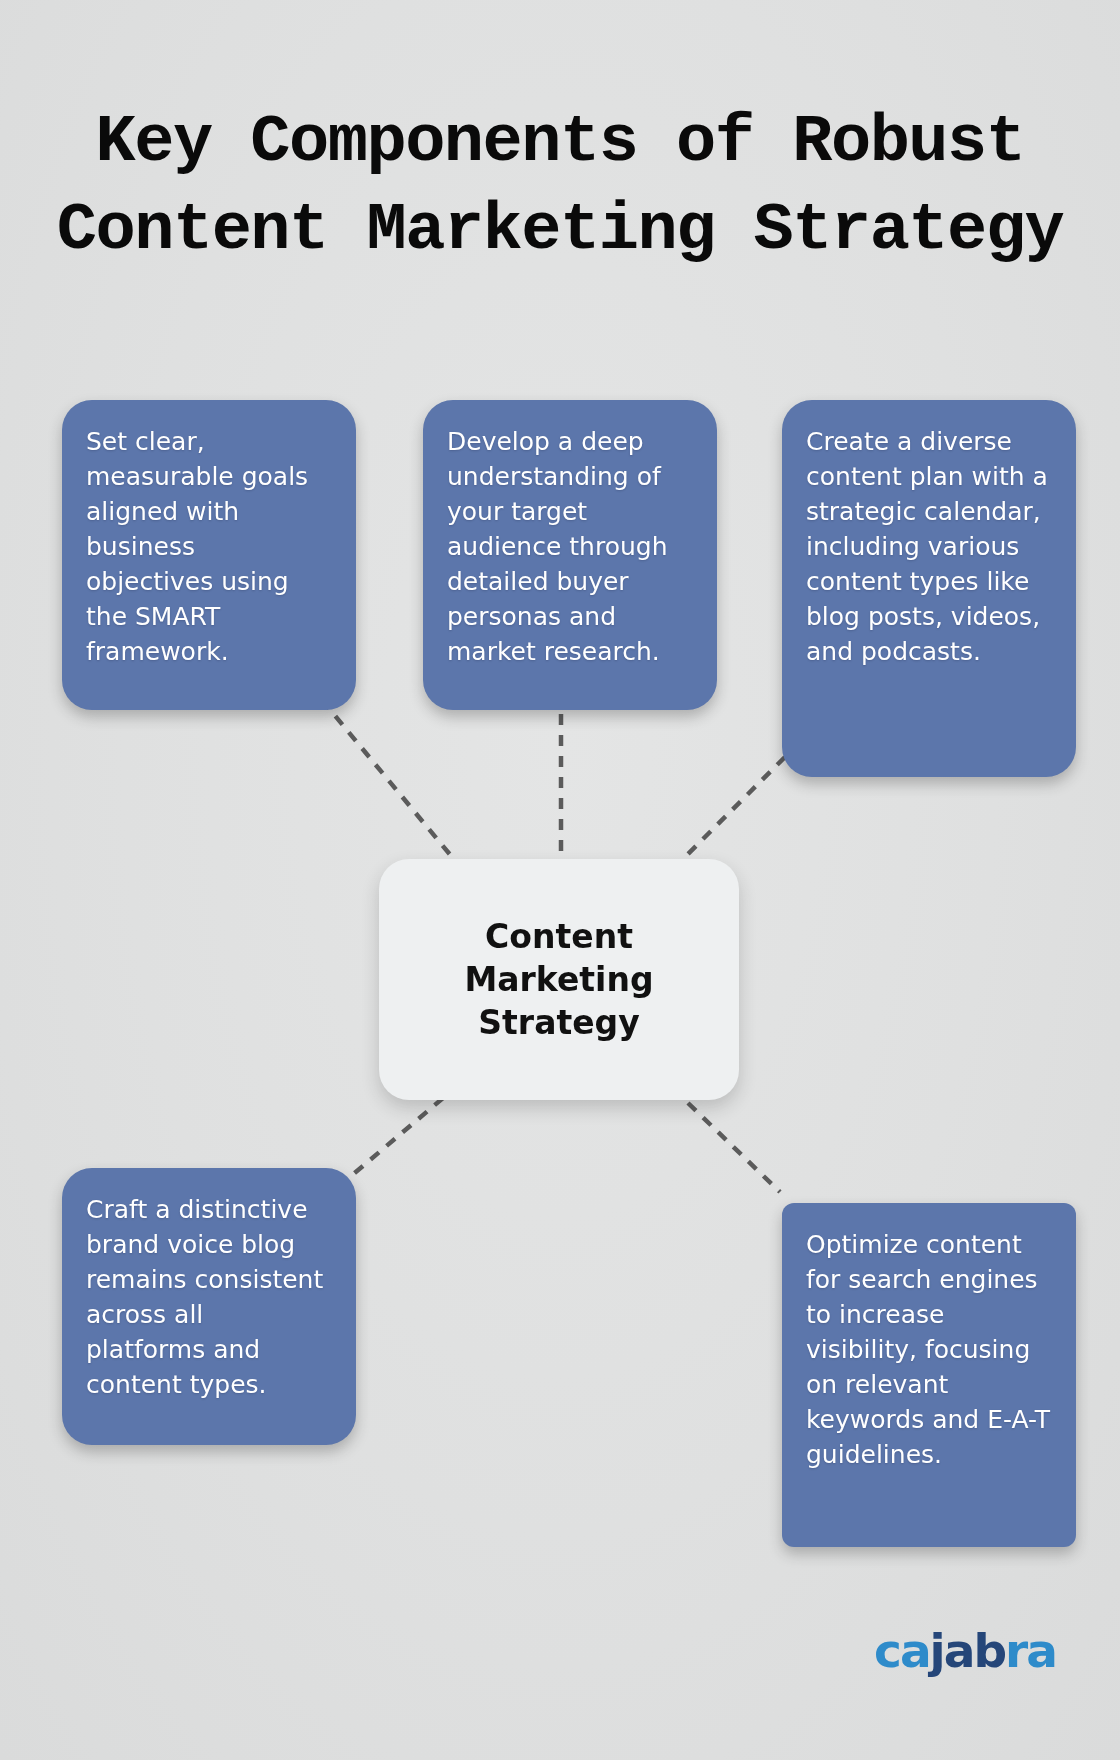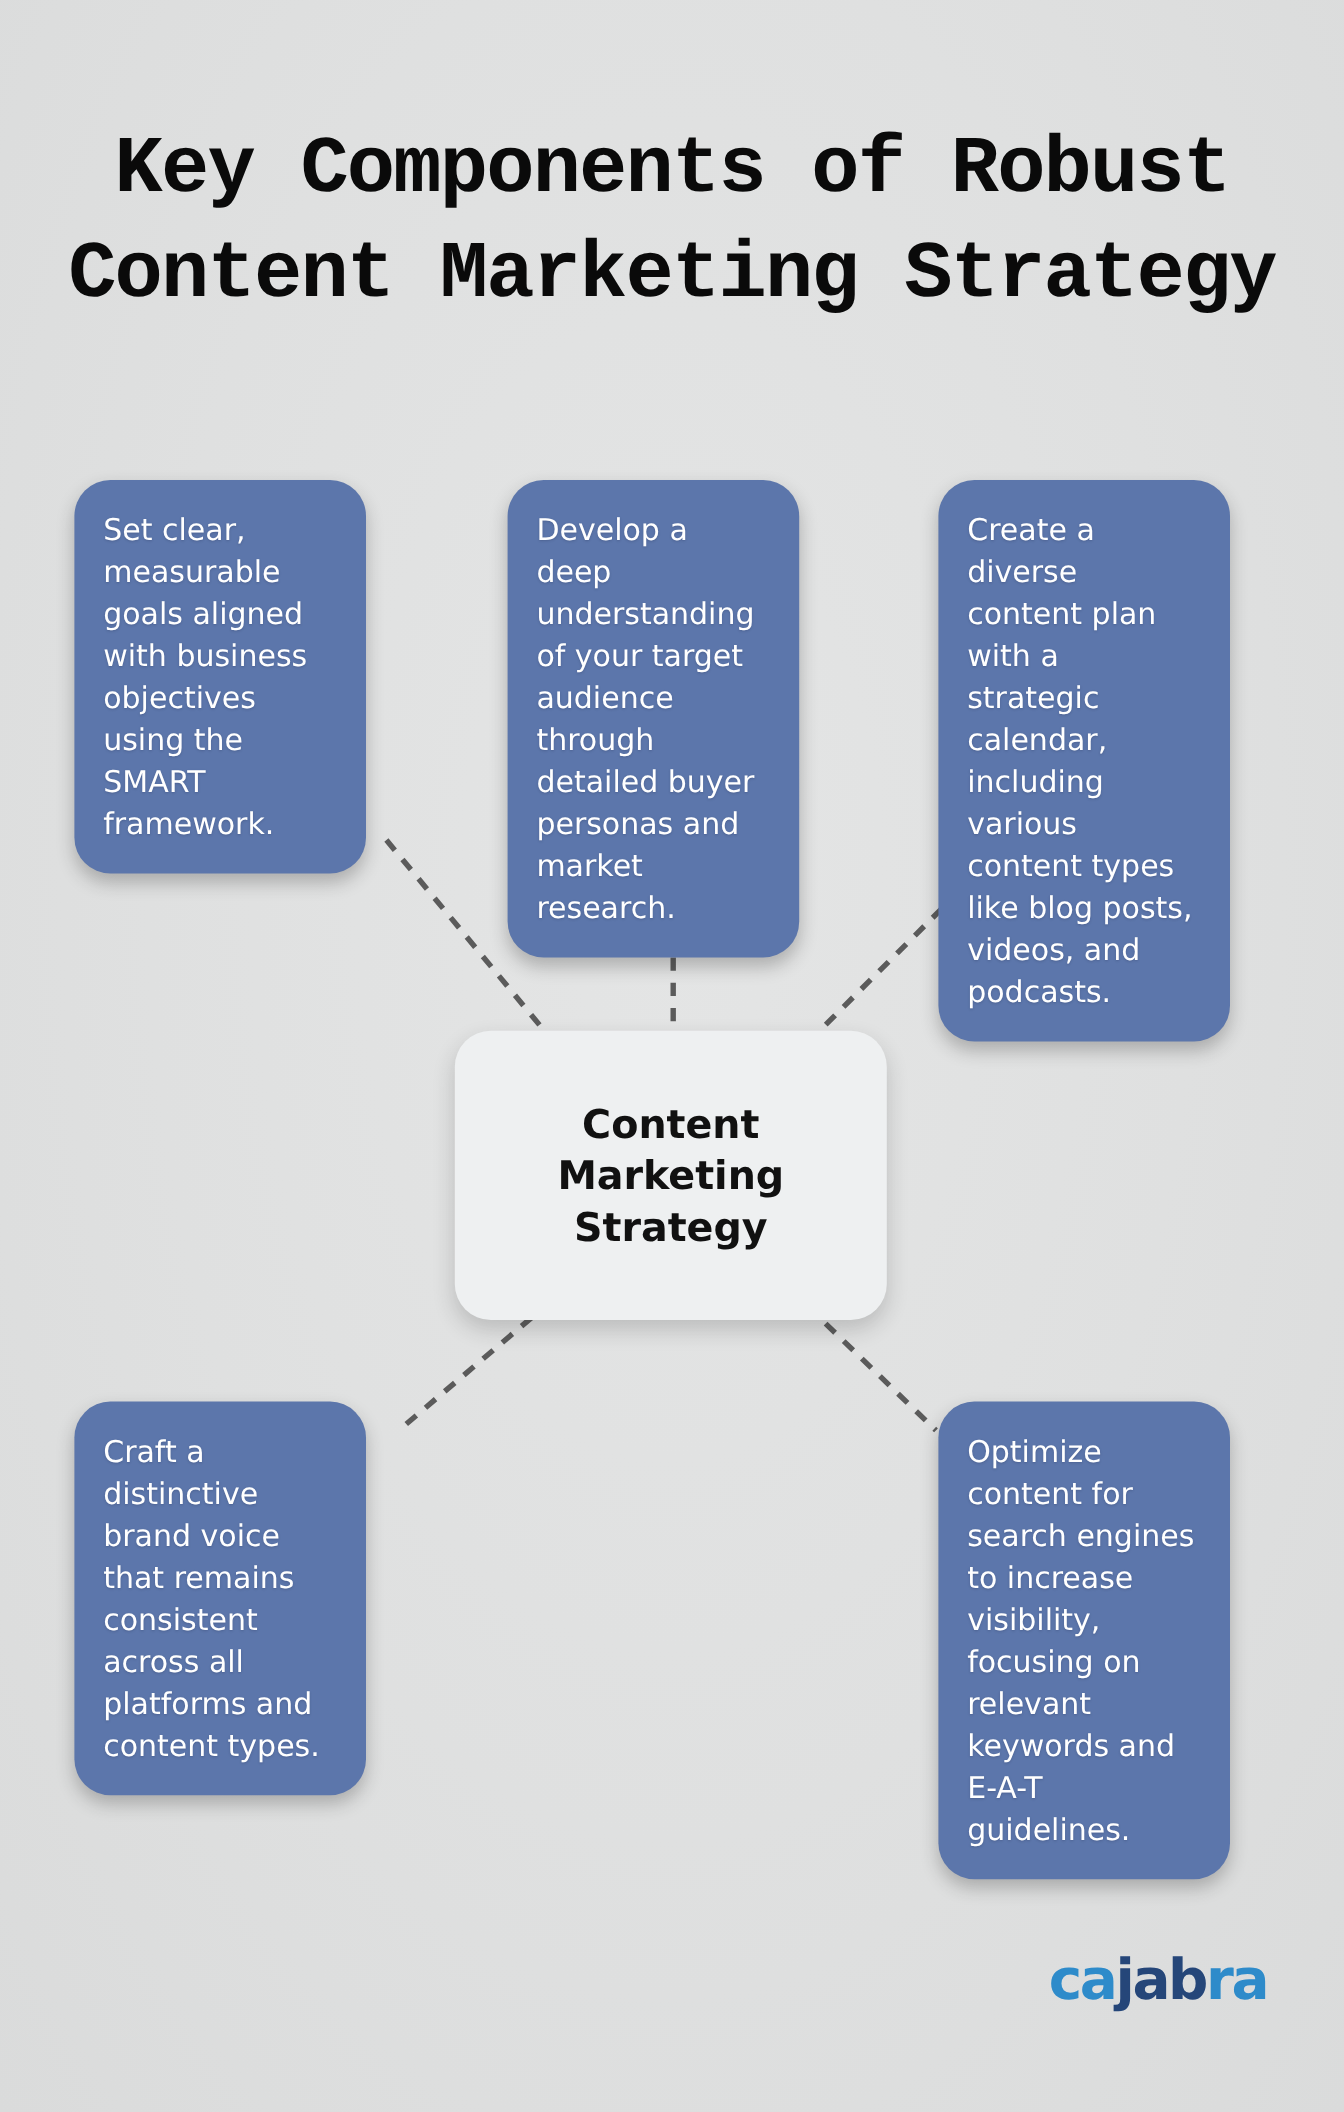--- a/index.html
+++ b/index.html
@@ -32,39 +32,39 @@
     width: 1120px; height: 1760px;
     pointer-events: none;
   }
   svg.connectors line {
     stroke: var(--connector, #5b5b5b);
     stroke-width: 4.5;
     stroke-dasharray: 11 10;
   }
   .component {
     position: absolute;
-    width: 243px;
+    width: 294px;
     background: var(--component-box, #5c76ab);
     border-radius: 30px;
     box-shadow: 0 7px 14px rgba(40,40,40,0.28);
     box-sizing: border-box;
     padding: 24px 26px 24px 24px;
   }
   .component p {
     margin: 0;
     color: var(--component-text, #ffffff);
     font-size: 25px;
     line-height: 35px;
     text-shadow: 0 1px 2px rgba(30,40,70,0.25);
   }
   .comp-goals    { left: 62px;  top: 400px;  min-height: 310px; }
   .comp-audience { left: 423px; top: 400px;  min-height: 310px; }
   .comp-plan     { left: 782px; top: 400px;  min-height: 377px; }
   .comp-voice    { left: 62px;  top: 1168px; min-height: 277px; }
-  .comp-seo      { left: 782px; top: 1168px; min-height: 344px; }
+  .comp-seo      { left: 782px; top: 1203px; min-height: 344px; border-radius: 12px; }
   .center-node {
     position: absolute;
     left: 379px; top: 859px;
     width: 360px; height: 241px;
     background: var(--center-box, #eef0f1);
     border-radius: 30px;
     box-shadow: 0 8px 18px rgba(40,40,40,0.20);
     display: flex; align-items: center; justify-content: center;
   }
   .center-node p {
@@ -114,21 +114,21 @@
 
   <div class="component comp-plan">
     <p>Create a diverse content plan with a strategic calendar, including various content types like blog posts, videos, and podcasts.</p>
   </div>
 
   <div class="center-node">
     <p>Content Marketing Strategy</p>
   </div>
 
   <div class="component comp-voice">
-    <p>Craft a distinctive brand voice that remains consistent across all platforms and content types.</p>
+    <p>Craft a distinctive brand voice blog remains consistent across all platforms and content types.</p>
   </div>
 
   <div class="component comp-seo">
     <p>Optimize content for search engines to increase visibility, focusing on relevant keywords and E-A-T guidelines.</p>
   </div>
 
   <div class="logo">
     <span style="color: rgb(46, 139, 202);">ca</span><span style="color: rgb(37, 70, 121);">jab</span><span style="color: rgb(46, 139, 202);">ra</span>
   </div>
 

